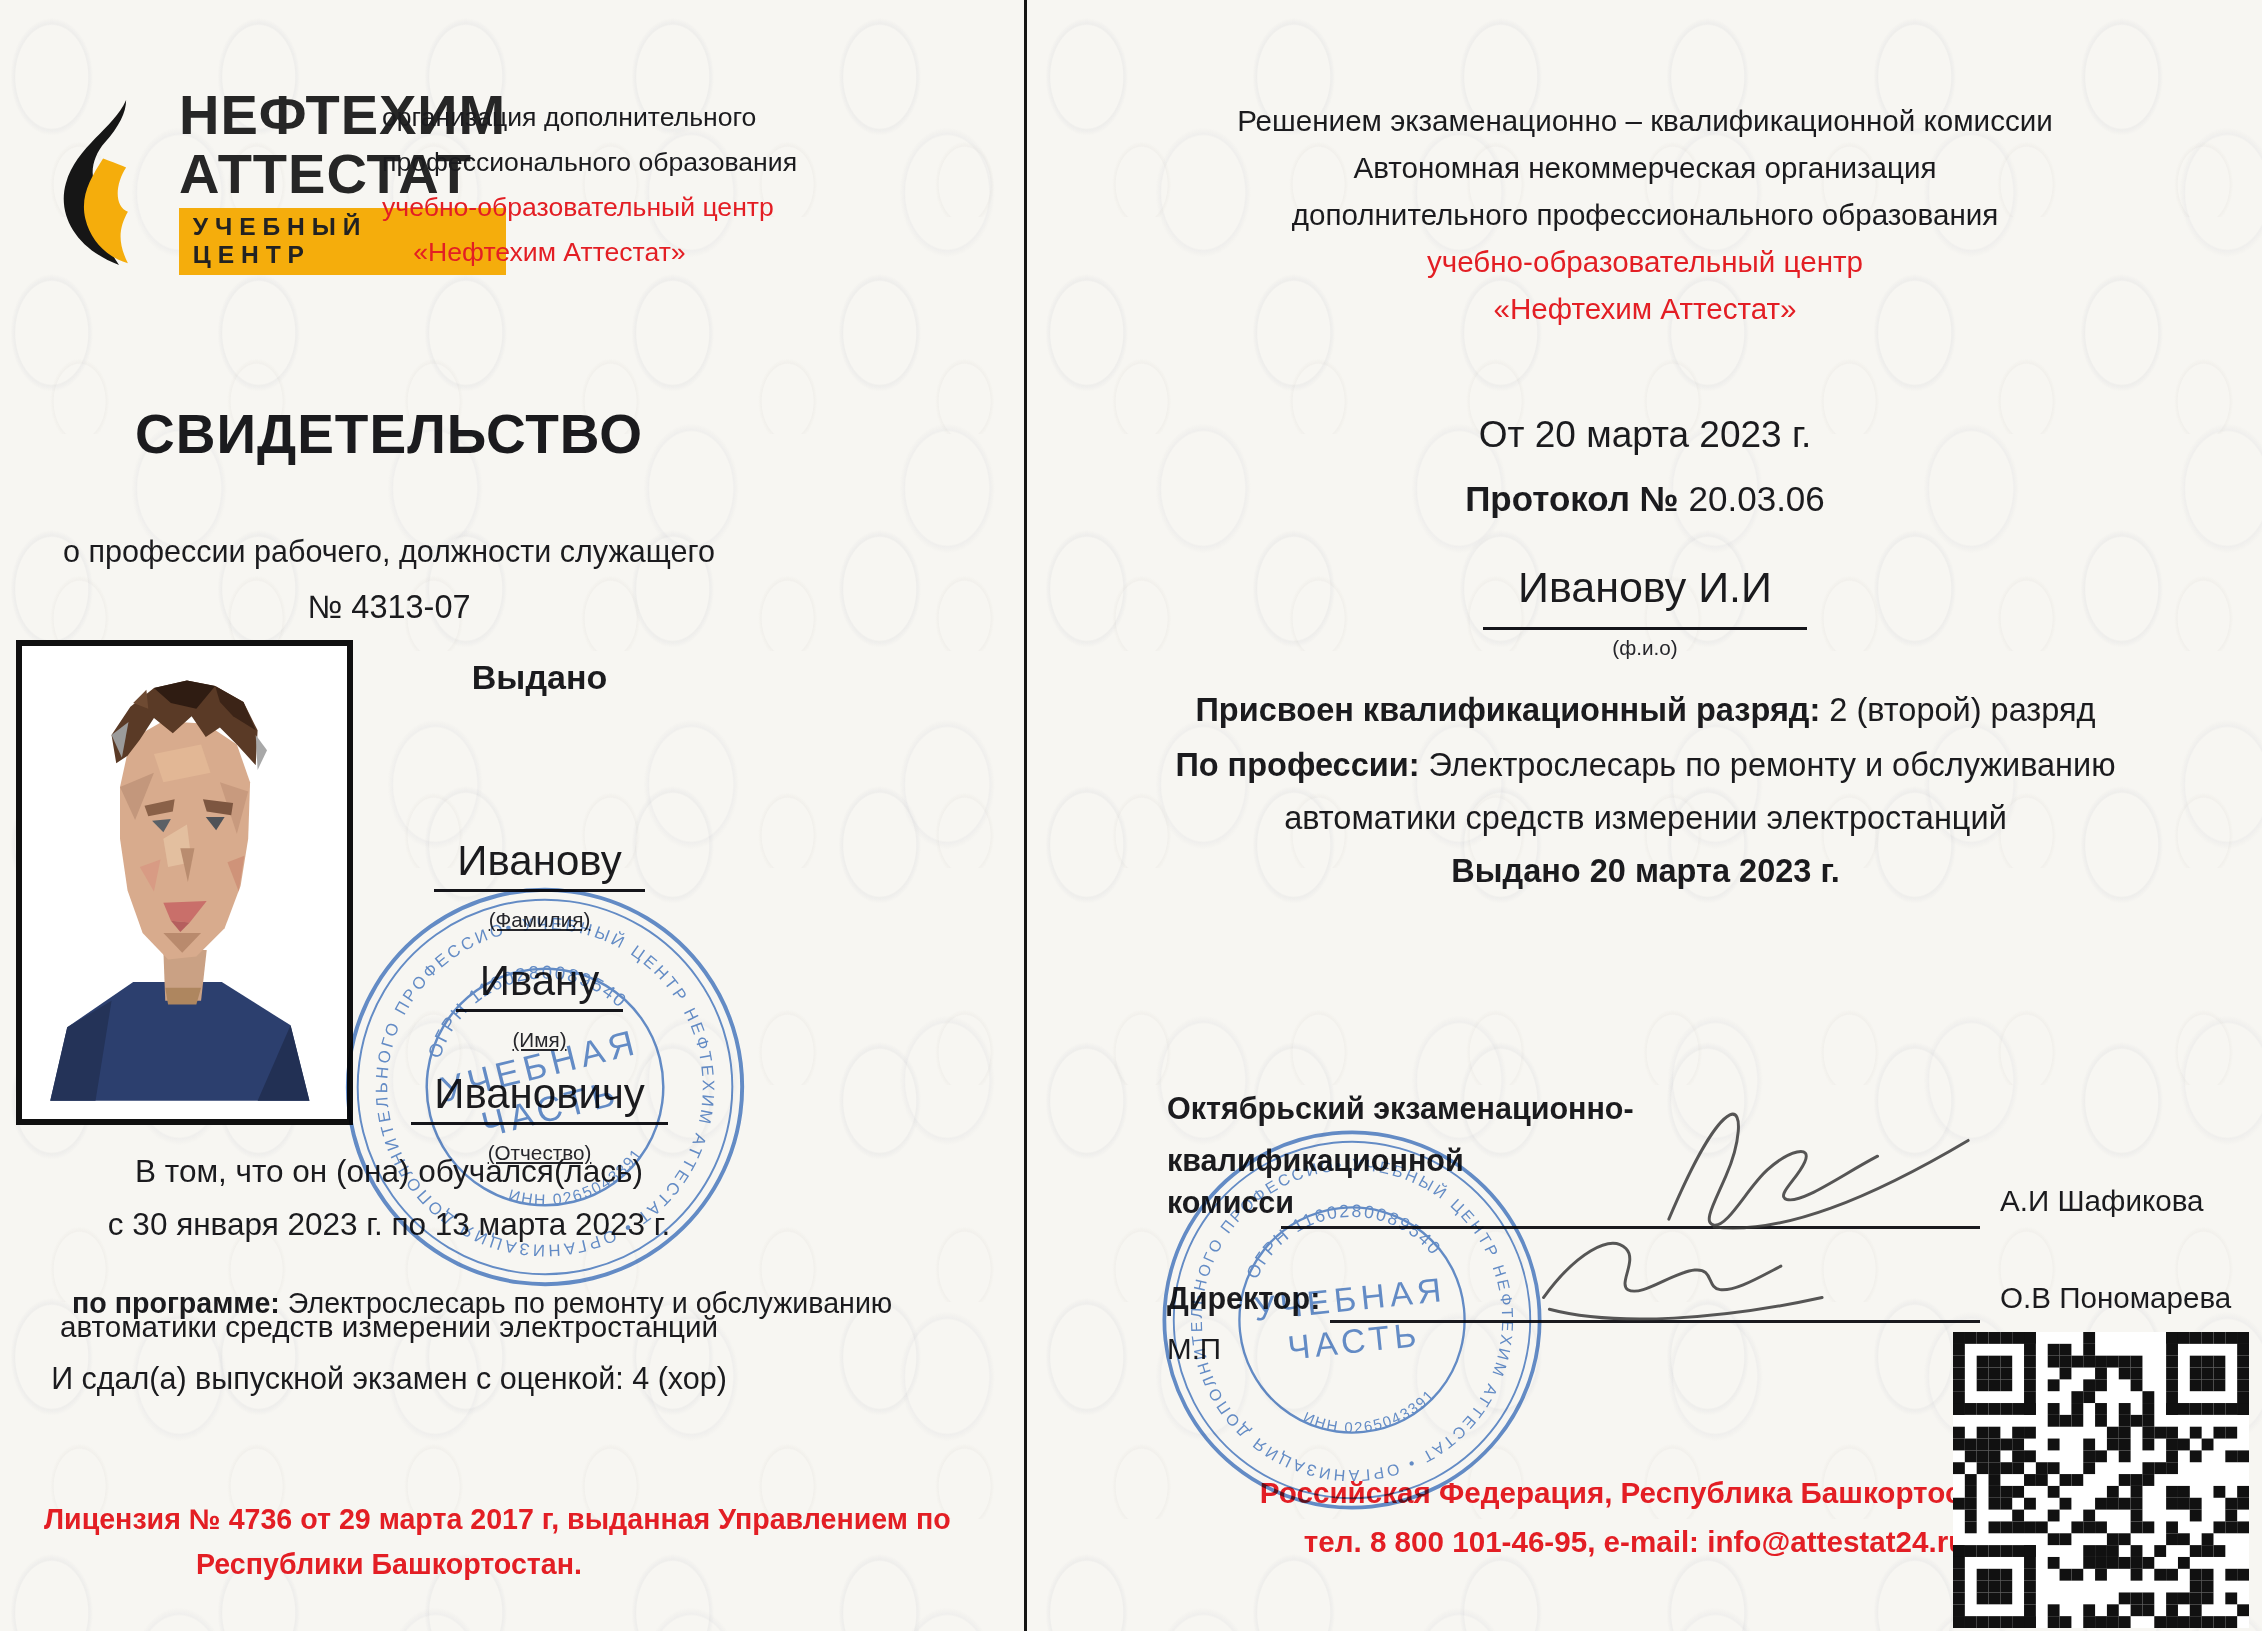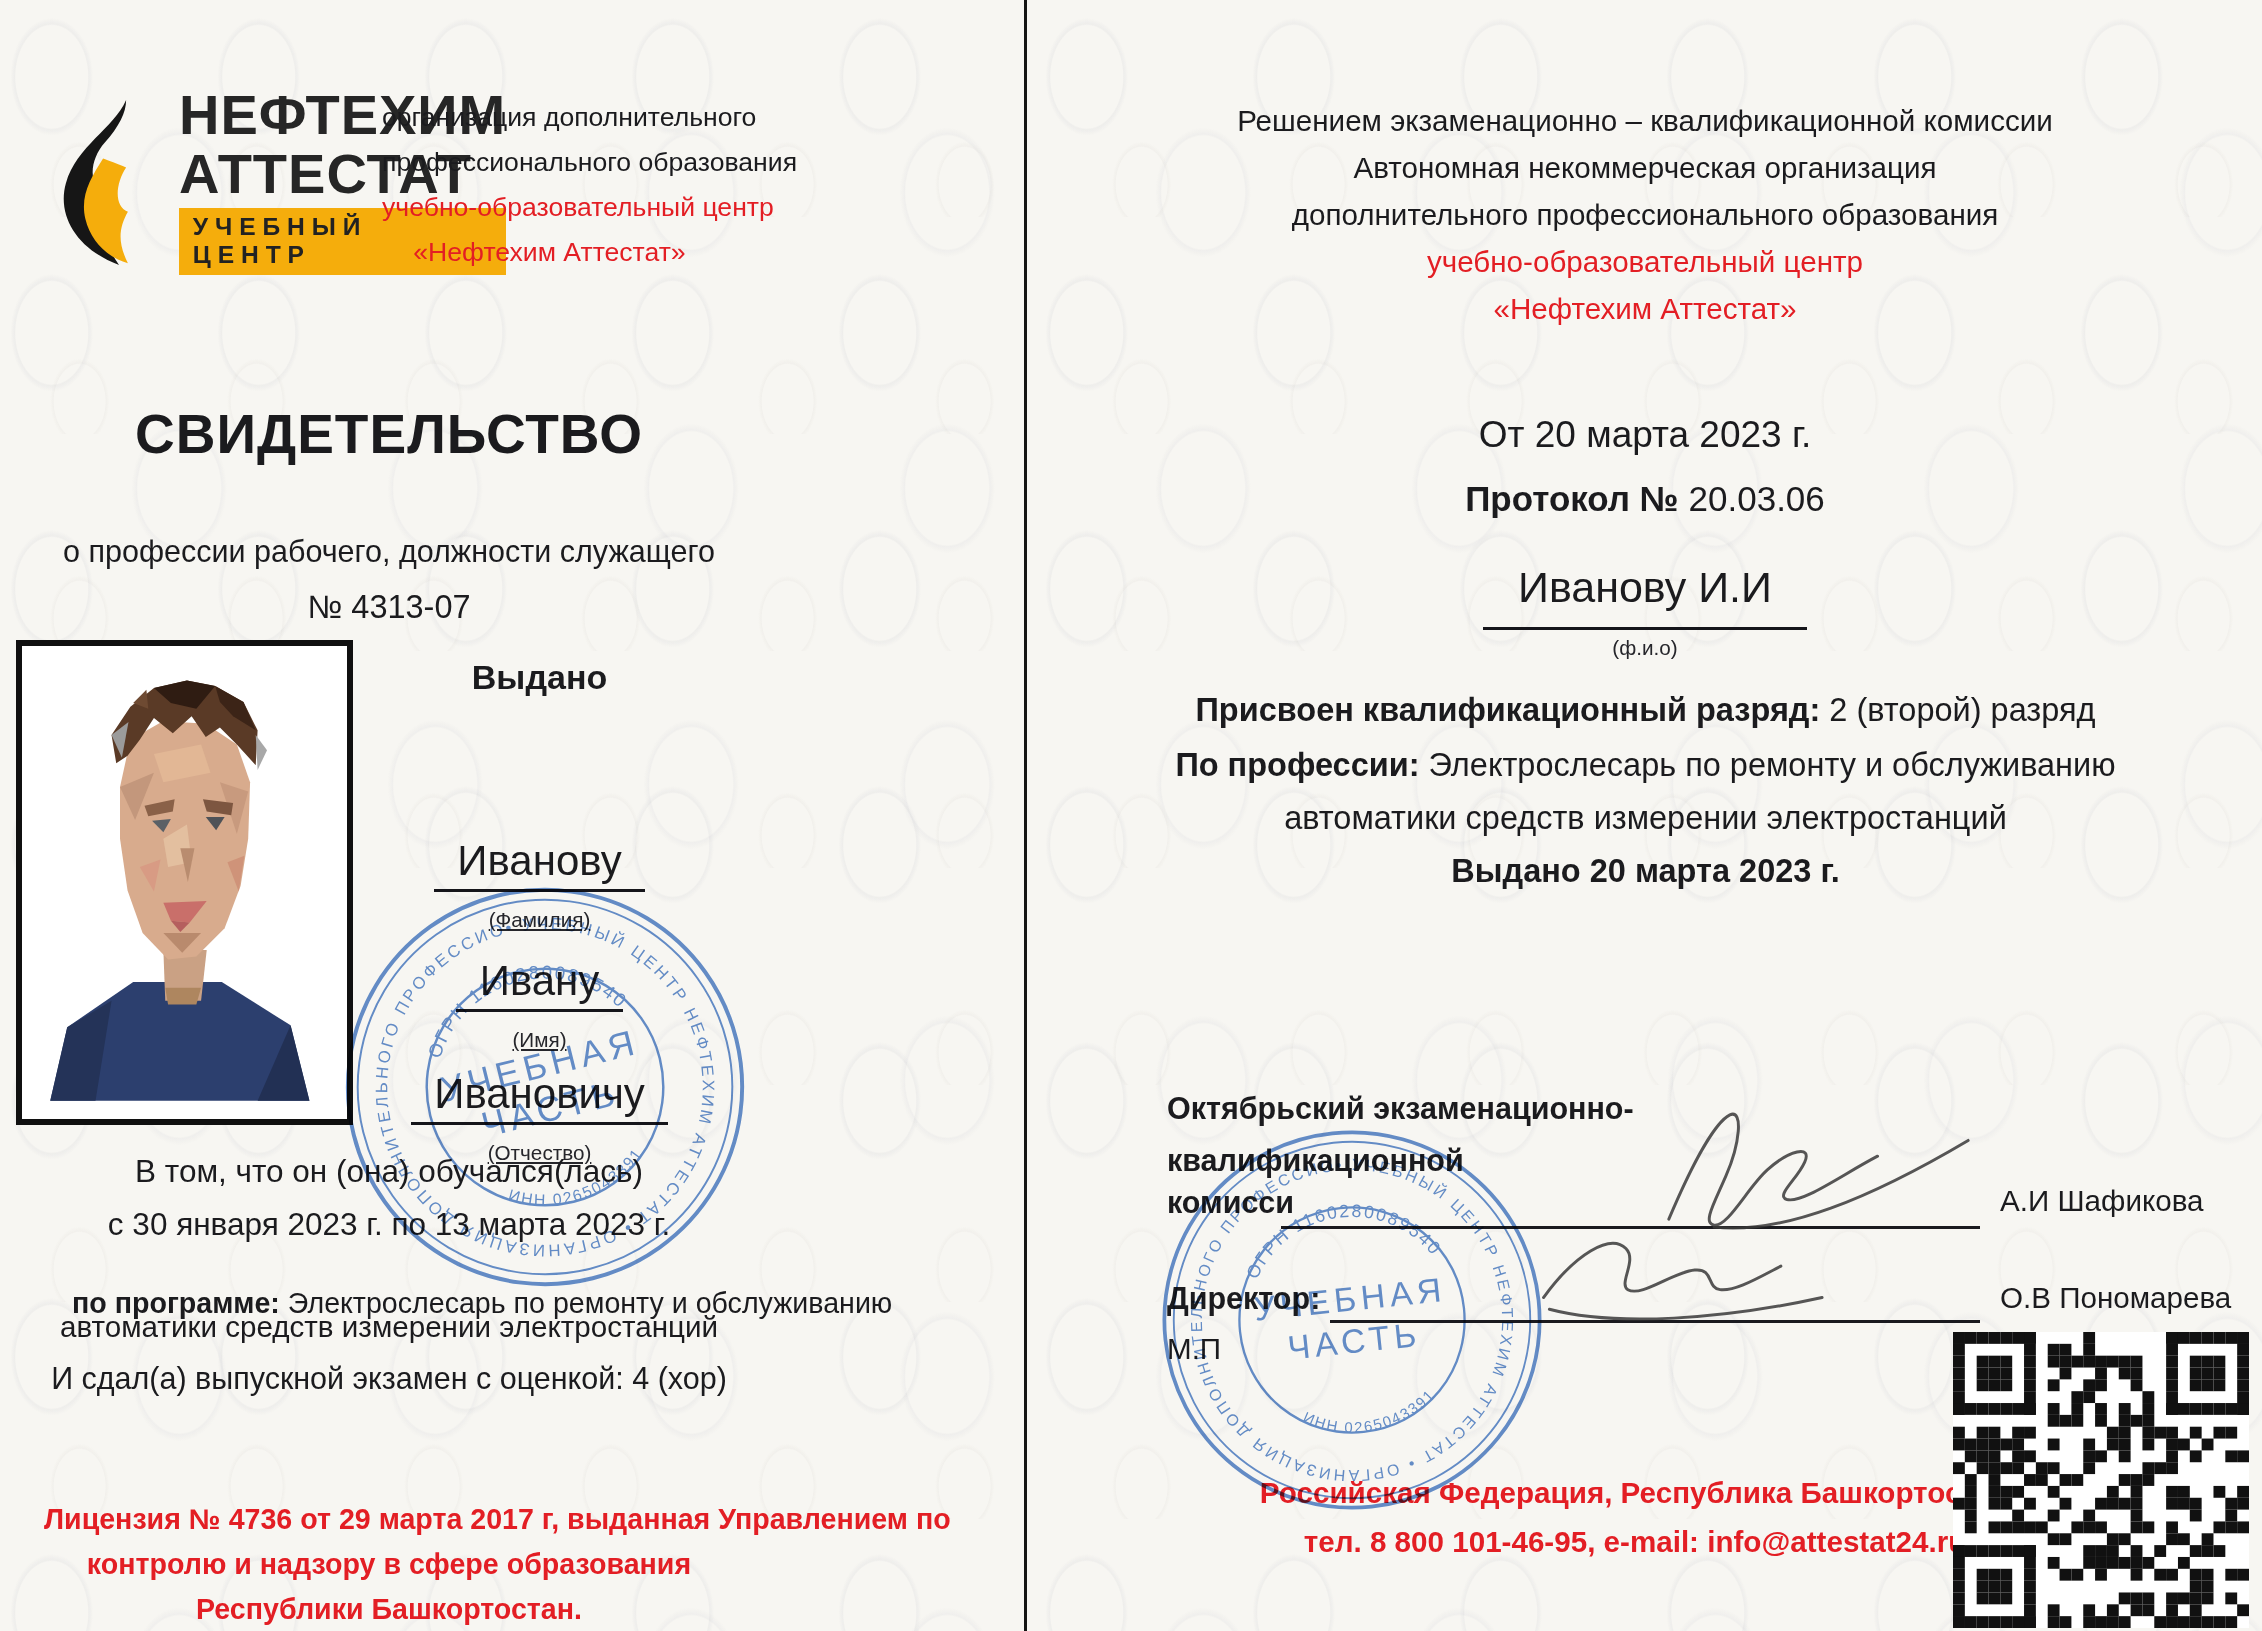--- a/index.html
+++ b/index.html
@@ -117,21 +117,20 @@
     <div class="abs c pline nw" style="left:44px;top:1153px;width:690px;">В том, что он (она) обучался(лась)</div>
     <div class="abs c pline nw" style="left:44px;top:1206px;width:690px;">с 30 января 2023 г. по 13 марта 2023 г.</div>
     <div class="abs c nw" style="left:44px;top:1287px;width:690px;font-size:28.6px;margin-left:28px;">
       <span class="b">по программе:</span><span> Электрослесарь по ремонту и обслуживанию</span>
     </div>
     <div class="abs c nw" style="left:44px;top:1310px;width:690px;font-size:29.6px;">автоматики средств измерении электростанций</div>
     <div class="abs c nw" style="left:44px;top:1361px;width:690px;font-size:30.5px;">И сдал(а) выпускной экзамен с оценкой: 4 (хор)</div>
 
     <div class="abs c red b" style="left:44px;top:1497px;width:690px;font-size:28.6px;line-height:45px;">
       <div class="nw">Лицензия № 4736 от 29 марта 2017 г, выданная Управлением по</div>
-      <div class="nw">контролю и надзору в сфере образования</div>
       <div class="nw">Республики Башкортостан.</div>
     </div>
 
     <svg class="stamp" style="left:338px;top:880px;transform:rotate(-14deg);" width="414" height="414" viewBox="0 0 420 420">
       <defs>
         <path id="lso" d="M210,50 A160,160 0 1 1 209.9,50"></path>
         <path id="lst" d="M100,210 A110,110 0 0 1 320,210"></path>
         <path id="lsb" d="M90,210 A120,120 0 0 0 330,210"></path>
       </defs>
       <g fill="none" stroke="#4b7dc8">

